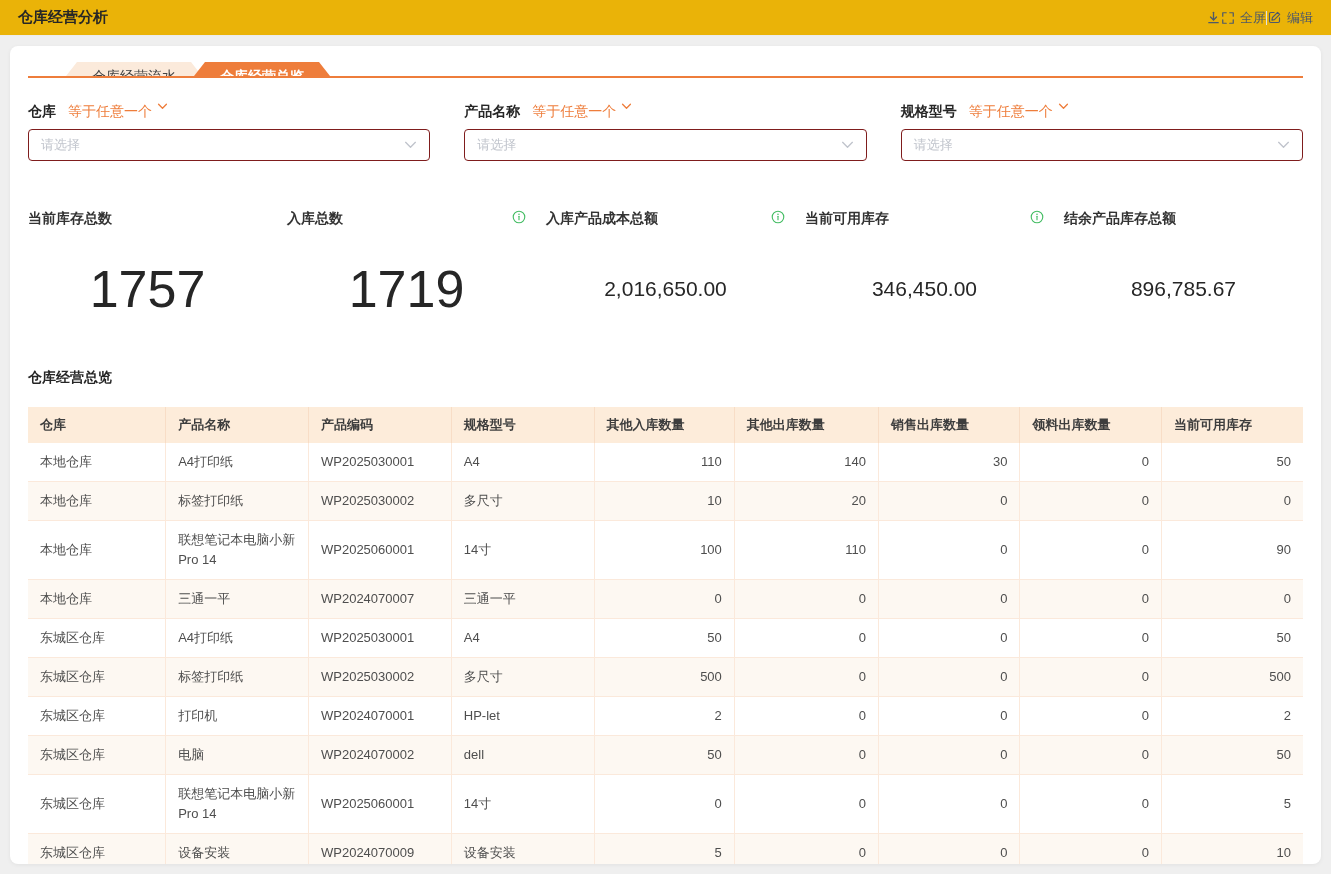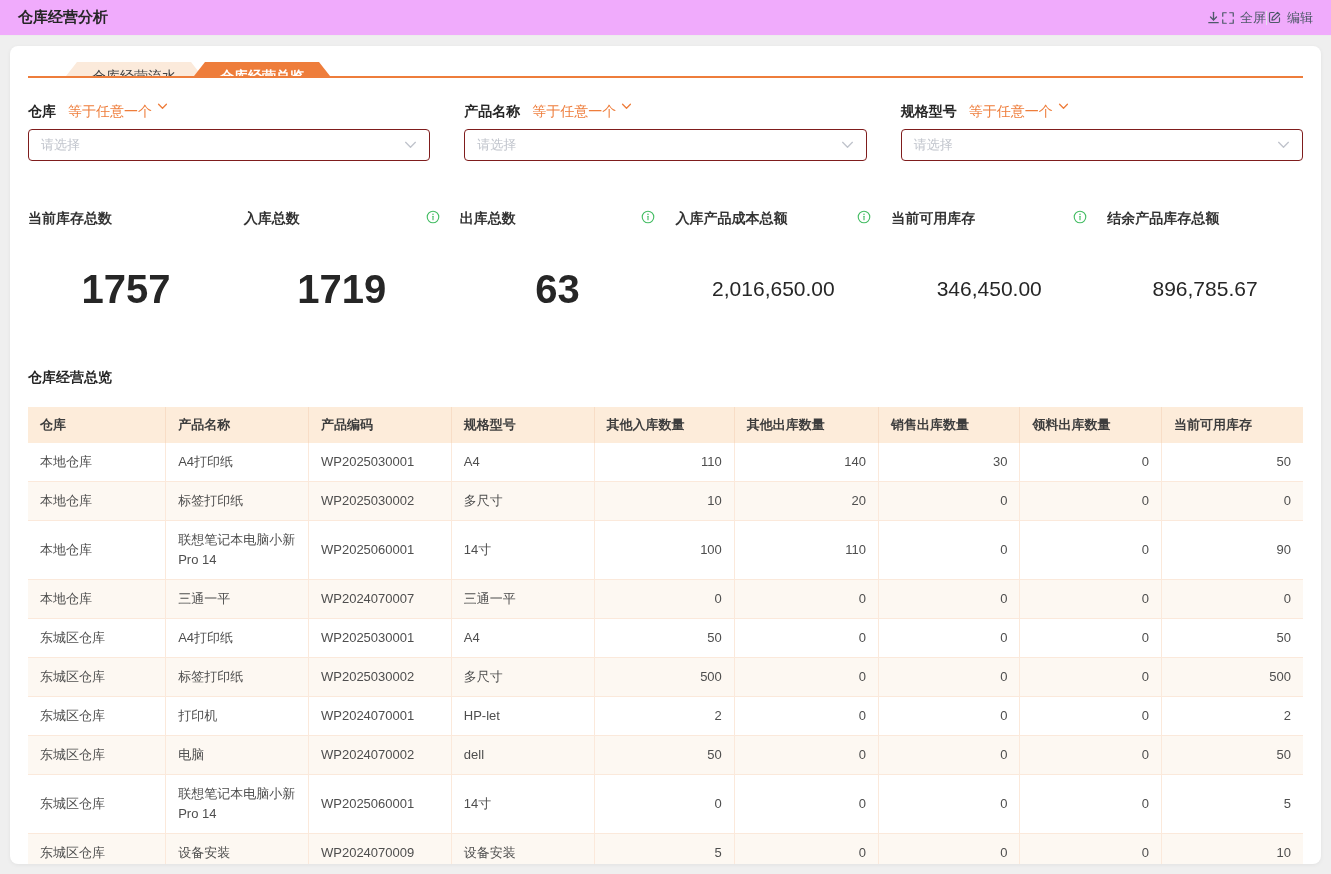--- a/index.html
+++ b/index.html
@@ -1,20 +1,20 @@
 <!DOCTYPE html>
 <html style="--accent: #ee7d3b;"><head>
 <meta charset="utf-8">
 <style>
   * { margin:0; padding:0; box-sizing:border-box; }
   html,body { width:1331px; height:874px; overflow:hidden;
     font-family:"Liberation Sans","DejaVu Sans",sans-serif; background:#efefef; }
 
   
-  .topbar { height:36px; background:#f0abfc; display:flex; align-items:center;
+  .topbar { height:36px; background:#eab308; display:flex; align-items:center;
     justify-content:space-between; padding:0 18px; border-bottom:1px solid #ececec; }
   .topbar-title { font-size:15px; font-weight:bold; color:#262626; }
   .topbar-actions { display:flex; align-items:center; gap:0; color:#4e5969; font-size:13px; }
   .action-btn { display:flex; align-items:center; gap:5px; cursor:pointer; color:#4e5969; }
   .action-btn svg { display:block; }
   .v-divider { width:1px; height:14px; background:#e0e2e8; }
 
   
   .card { margin:10px 10px 0 10px; height:818px; background:#fff; border-radius:8px;
     box-shadow:0 1px 4px rgba(0,0,0,.06); padding:16px 18px 0 18px; overflow:hidden; }
@@ -39,21 +39,21 @@
     padding:0 12px; cursor:pointer; }
   .select-placeholder { font-size:13px; color:#c0c4cc; }
 
   
   .kpis { display:flex; gap:20px; margin-top:48px; }
   .kpi { flex:1; }
   .kpi-head { display:flex; align-items:center; justify-content:space-between; height:20px; }
   .kpi-label { font-size:14px; font-weight:bold; color:#333; }
   .kpi-value-wrap { margin-top:26px; height:68px; display:flex; align-items:center; justify-content:center; }
   .kpi-value { color:#262626; }
-  .kpi.large .kpi-value { font-size:40px;font-weight:bold; }
+  .kpi.large .kpi-value { font-size:52px; }
   .kpi.small .kpi-value { font-size:21px; }
 
   
   .table-section { margin-top:46px; }
   .table-title { font-size:14px; font-weight:bold; color:#262626; }
   table { width:100%; margin-top:20px; border-collapse:collapse; table-layout:fixed; }
   thead th { background:#fdecda; font-size:13px; font-weight:bold; color:#3d3d3d;
     text-align:left; padding:9px 12px; height:36px; border-right:1px solid #f8ddc6; }
   thead th:last-child { border-right:none; }
   tbody td { font-size:13px; color:#4e4e4e; padding:9px 12px; line-height:20px;
@@ -185,35 +185,20 @@
               <circle cx="8" cy="8" r="6.6" stroke="#45bd64" stroke-width="1.3"></circle>
               <circle cx="8" cy="4.9" r="0.9" fill="#45bd64"></circle>
               <path d="M8 7.2v4" stroke="#45bd64" stroke-width="1.3" stroke-linecap="round"></path>
             </svg>
           </span>
         </div>
         <div class="kpi-value-wrap">
           <span class="kpi-value">1719</span>
         </div>
       </div>
-      <div class="kpi large">
-        <div class="kpi-head">
-          <span class="kpi-label">出库总数</span>
-          <span>
-            <svg width="14" height="14" viewBox="0 0 16 16" fill="none">
-              <circle cx="8" cy="8" r="6.6" stroke="#45bd64" stroke-width="1.3"></circle>
-              <circle cx="8" cy="4.9" r="0.9" fill="#45bd64"></circle>
-              <path d="M8 7.2v4" stroke="#45bd64" stroke-width="1.3" stroke-linecap="round"></path>
-            </svg>
-          </span>
-        </div>
-        <div class="kpi-value-wrap">
-          <span class="kpi-value">63</span>
-        </div>
-      </div>
       <div class="kpi small">
         <div class="kpi-head">
           <span class="kpi-label">入库产品成本总额</span>
           <span>
             <svg width="14" height="14" viewBox="0 0 16 16" fill="none">
               <circle cx="8" cy="8" r="6.6" stroke="#45bd64" stroke-width="1.3"></circle>
               <circle cx="8" cy="4.9" r="0.9" fill="#45bd64"></circle>
               <path d="M8 7.2v4" stroke="#45bd64" stroke-width="1.3" stroke-linecap="round"></path>
             </svg>
           </span>

